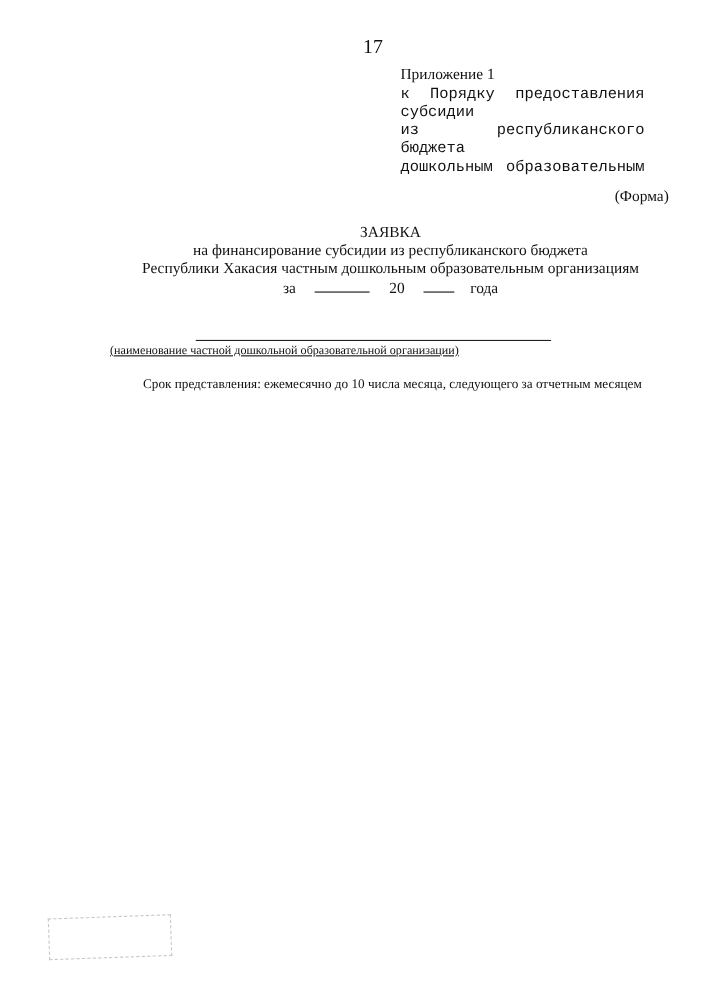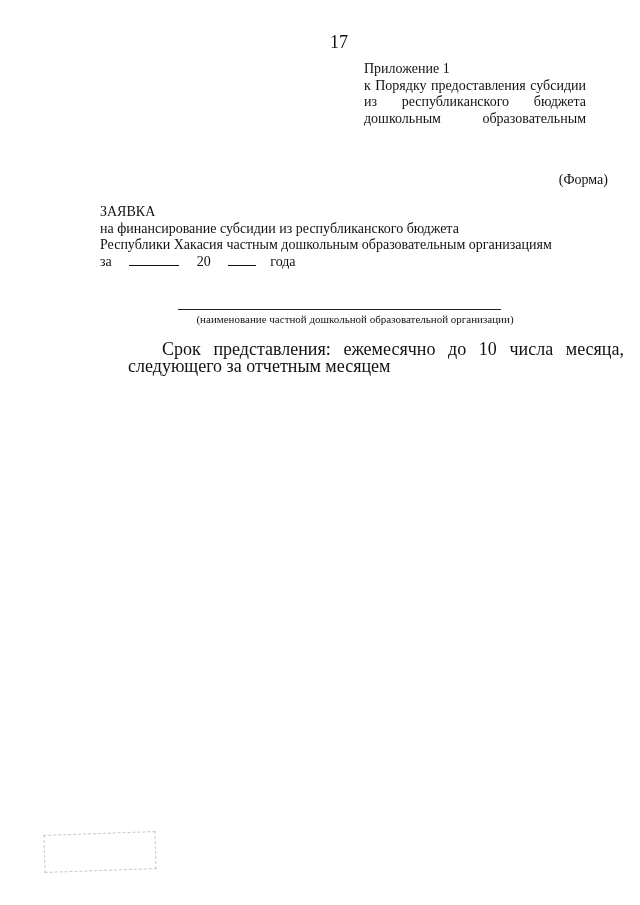--- a/index.html
+++ b/index.html
@@ -5,28 +5,28 @@
   html, body { margin: 0; padding: 0; background: #ffffff; }
   body {
     width: 640px; height: 905px; position: relative; overflow: hidden;
     font-family: "Liberation Serif", "DejaVu Serif", serif;
     color: #111111;
   }
   .abs { position: absolute; }
   .page-num { left: 330px; top: 32px; font-size: 18px; }
   .appendix { left: 364px; top: 61px; width: 222px; font-size: 14px; line-height: 16.5px; }
   .appendix .line { display: block; }
-  .justify { text-align: justify; text-align-last: justify; }
+  .justify { text-align: justify; text-align-last: justify; font-family: Liberation Mono, monospace; }
   .forma { right: 32px; top: 172px; font-size: 14px; text-align: right; }
-  .title-block { left: 100px; width: 510px; top: 204px; text-align: left; font-size: 14px; line-height: 16.5px; }
+  .title-block { left: 100px; width: 510px; top: 204px; text-align: center; font-size: 14px; line-height: 16.5px; }
   .title-block div { white-space: nowrap; }
   .blank { display: inline-block; border-bottom: 1px solid #111; height: 11px; vertical-align: baseline; }
   .org-line { left: 178px; top: 309px; width: 323px; border-top: 1px solid #222; }
-  .org-caption { left: 100px; width: 510px; top: 313px; text-align: center; font-size: 11px; }
-  .deadline { left: 96px; top: 341px; width: 496px; font-size: 18px; line-height: 16.5px; text-indent: 34px; text-align: justify; margin-left: 32px; }
+  .org-caption { left: 100px; width: 510px; top: 313px; text-align: left; font-size: 11px; text-decoration: underline; }
+  .deadline { left: 96px; top: 341px; width: 496px; font-size: 12px; line-height: 16.5px; text-indent: 34px; text-align: justify; }
   .stamp {
     left: 44px; top: 833px; width: 112px; height: 38px;
     border: 1px dashed #c8c8c8; transform: rotate(-2deg);
     font-family: "DejaVu Sans", sans-serif; font-size: 6px; color: #c4c4c4; line-height: 9px; padding: 3px 6px; box-sizing: border-box;
   }
 </style>
 </head>
 <body>
 
 <div class="abs page-num">17</div>

